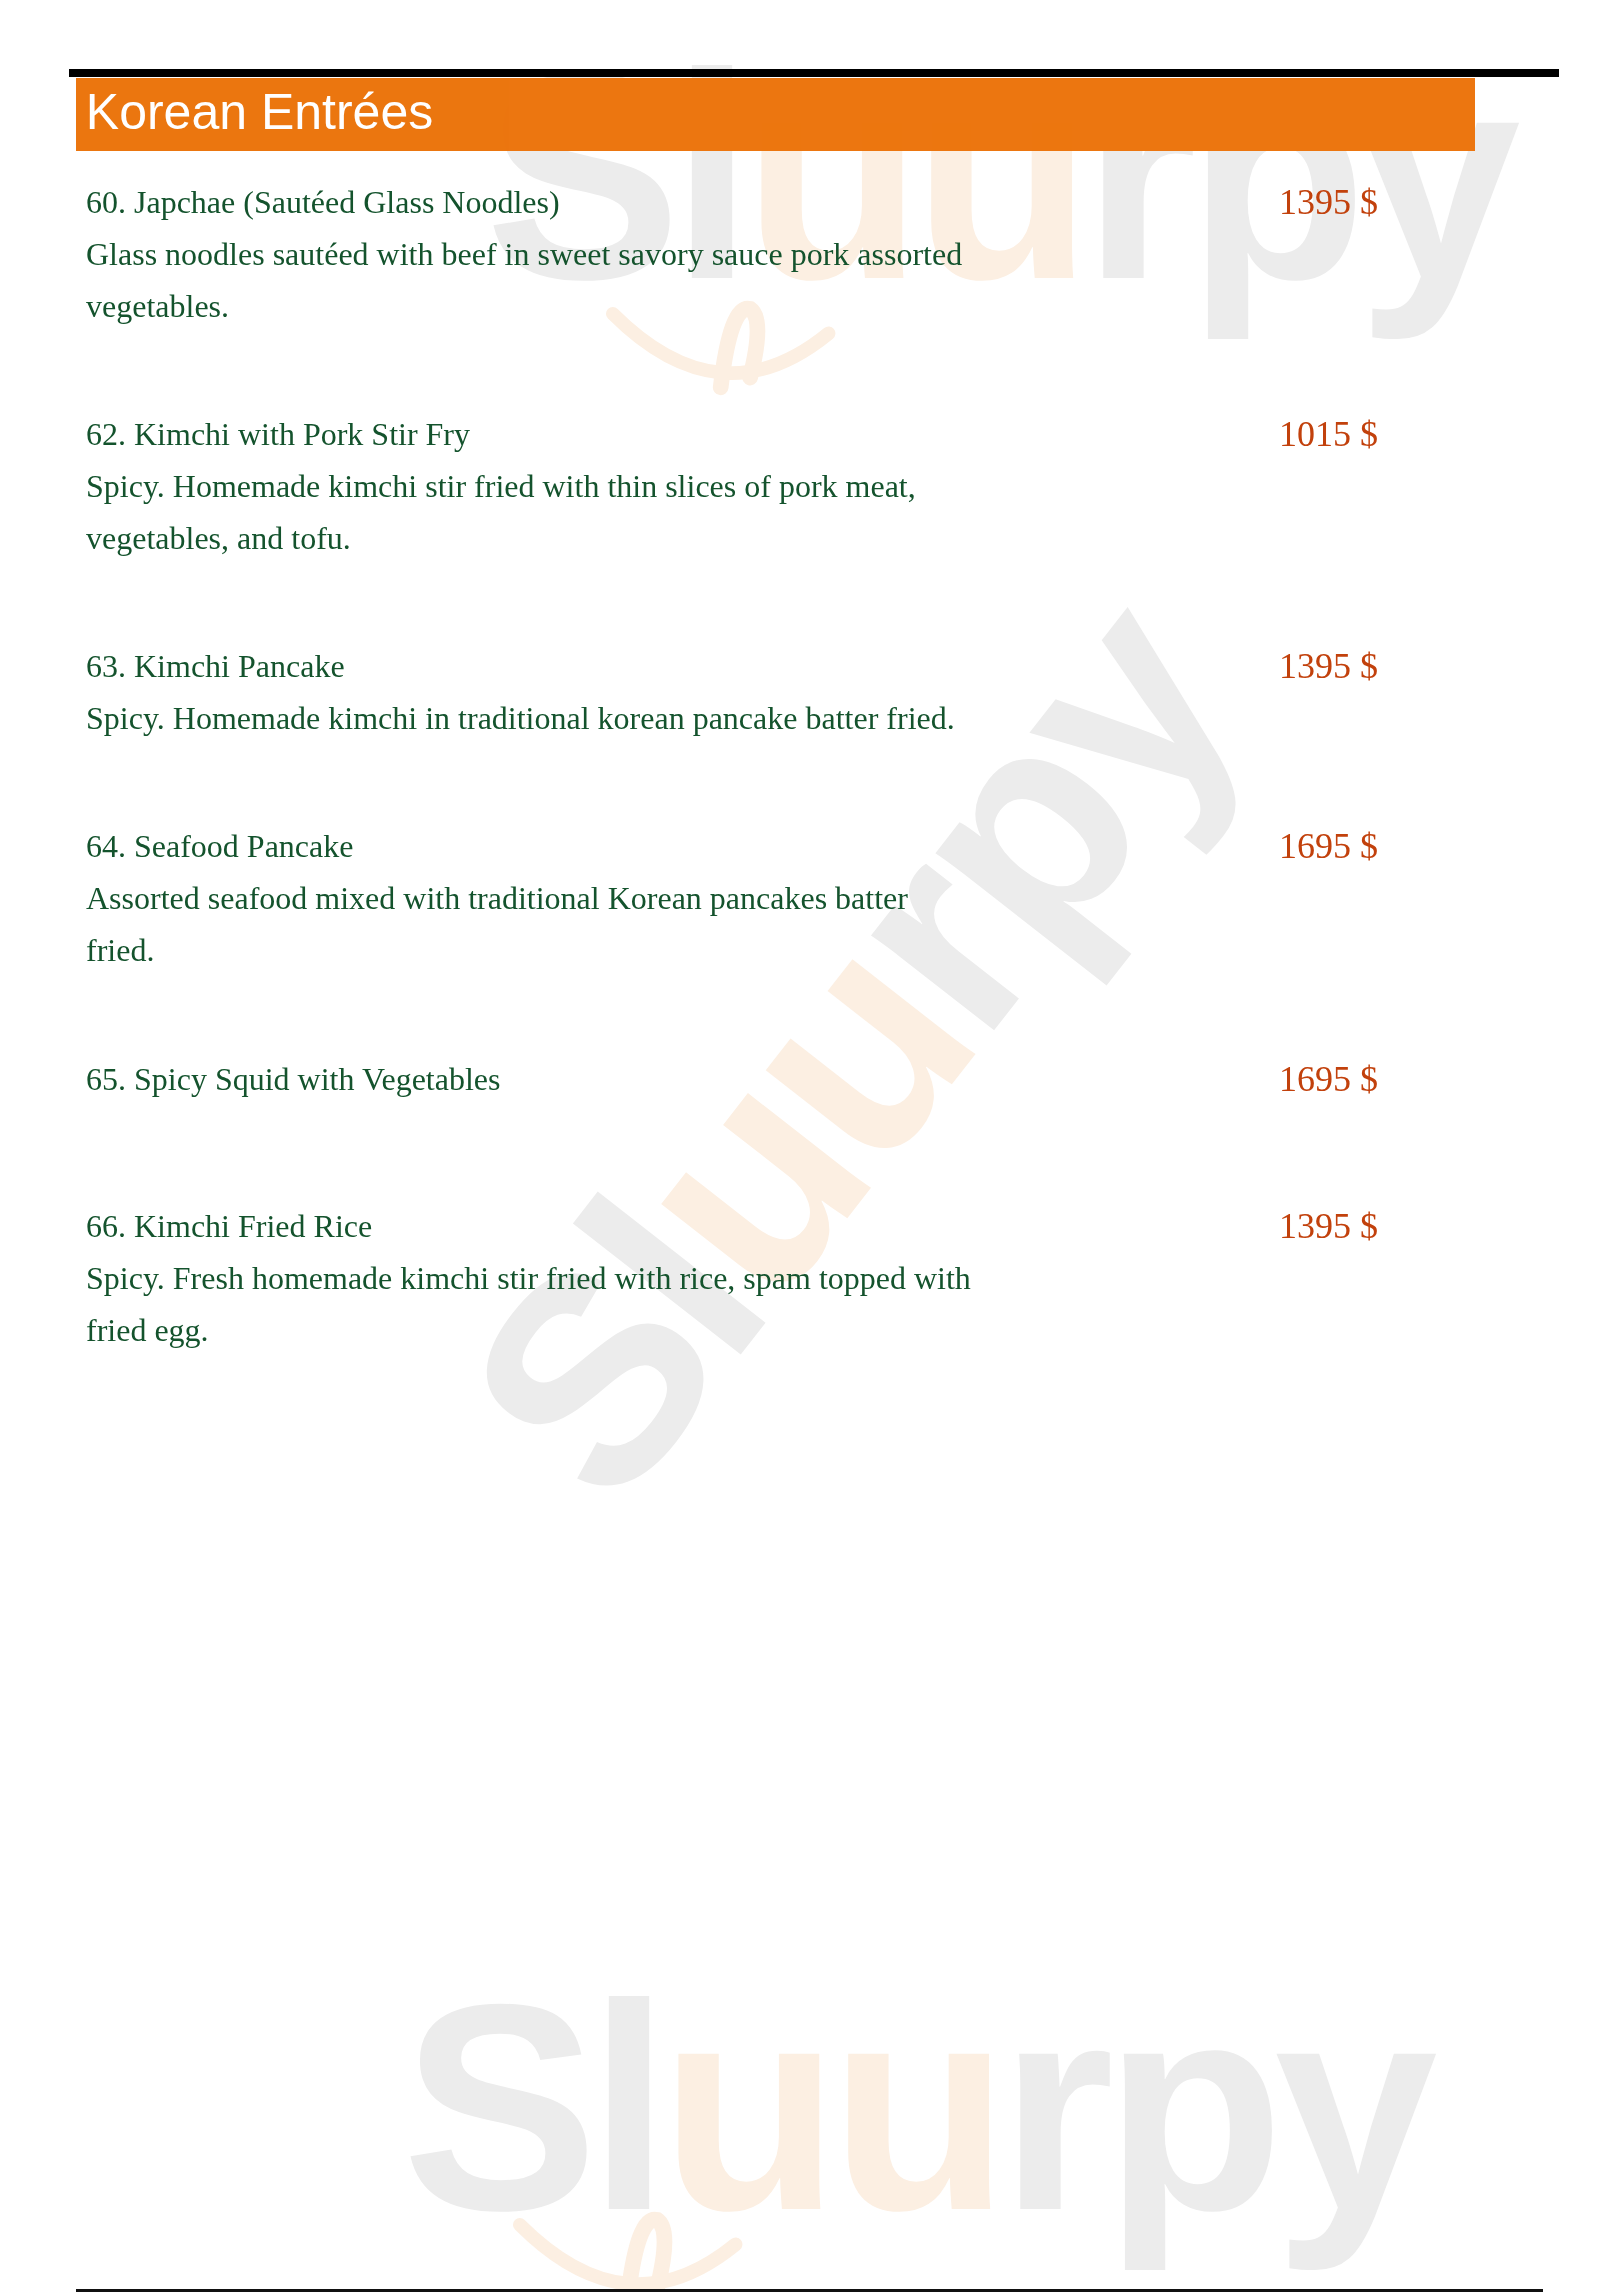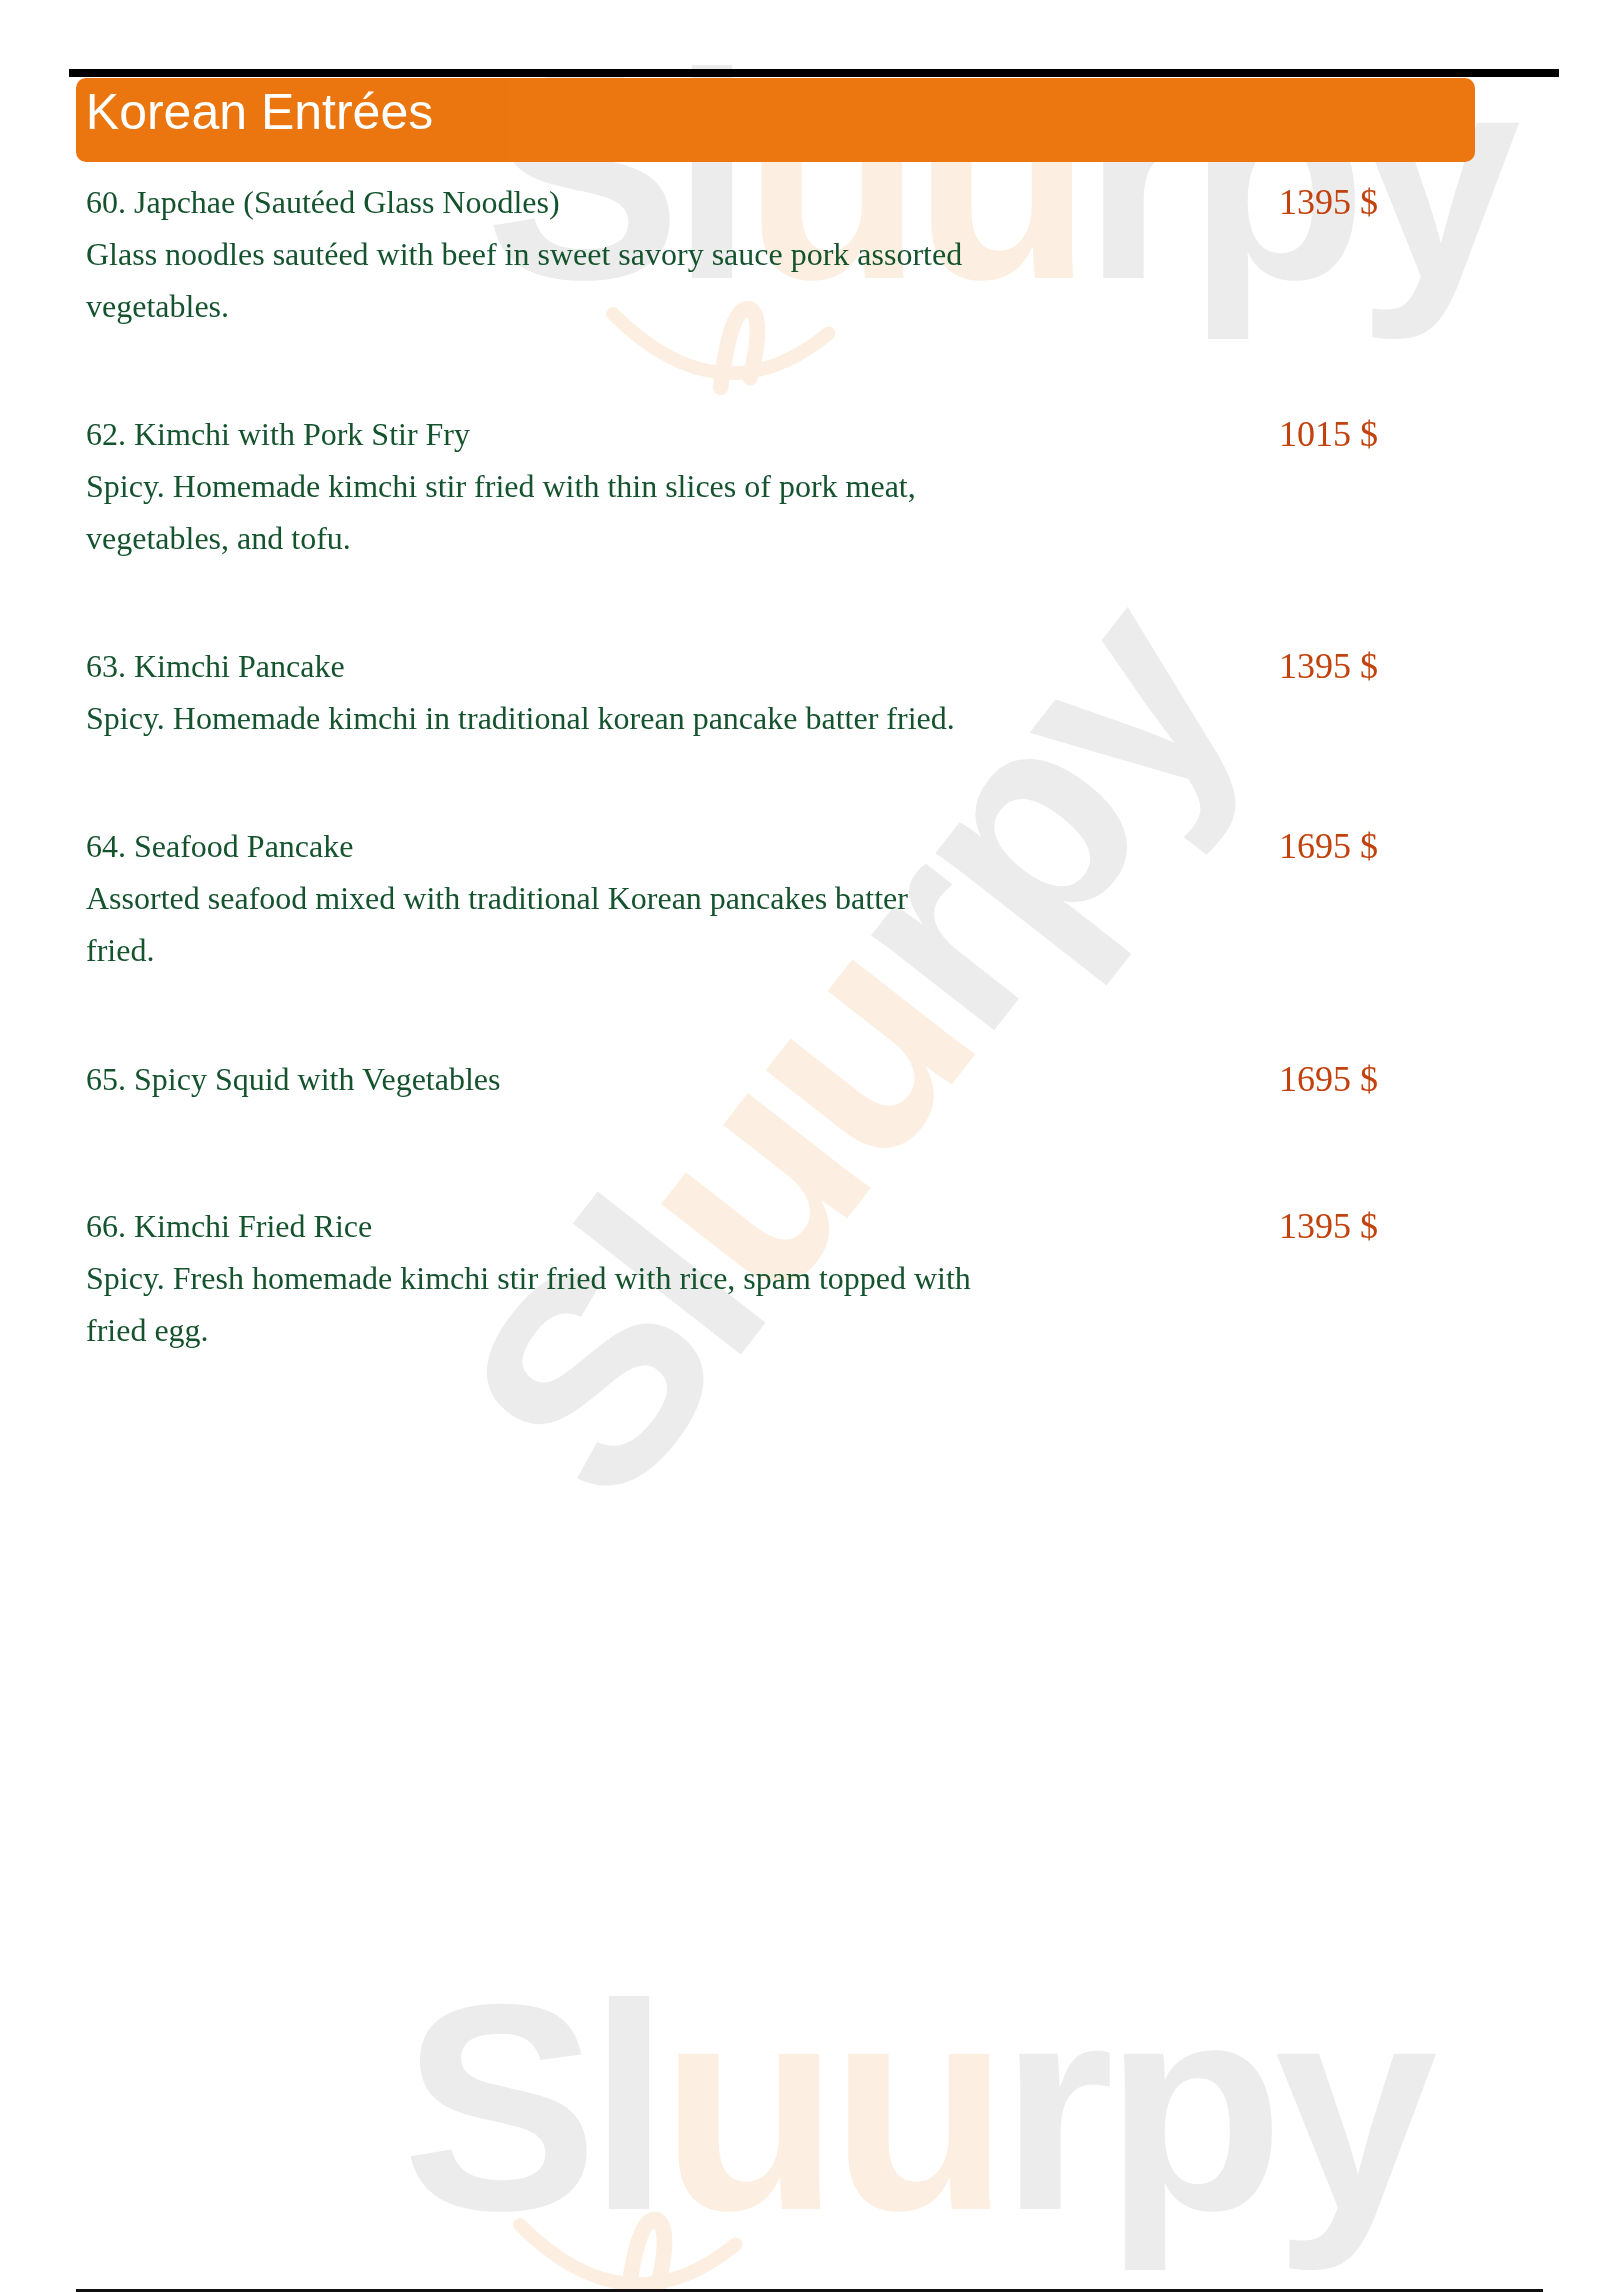--- a/index.html
+++ b/index.html
@@ -37,25 +37,24 @@
       width: 1490px;
       height: 7.8px;
       background: #000000;
       z-index: 2;
     }
     .banner {
       position: absolute;
       left: 76px;
       top: 78px;
       width: 1399px;
-      height: 84px;
+      height: 73px;
       background: #eb7208;
       opacity: 0.97;
       z-index: 1;
-      border-radius: 10px;
     }
     .banner-title {
       position: absolute;
       left: 9.8px;
       top: 4.9px;
       font-family: "Liberation Sans", sans-serif;
       font-size: 50px;
       color: #ffffff;
       line-height: 59px;
       white-space: nowrap;

